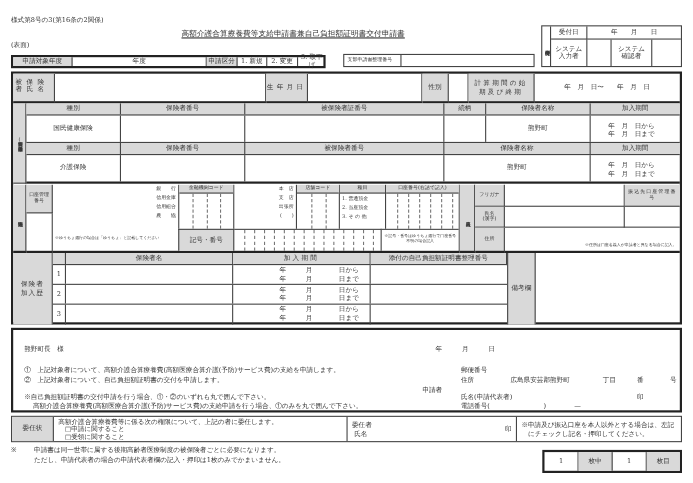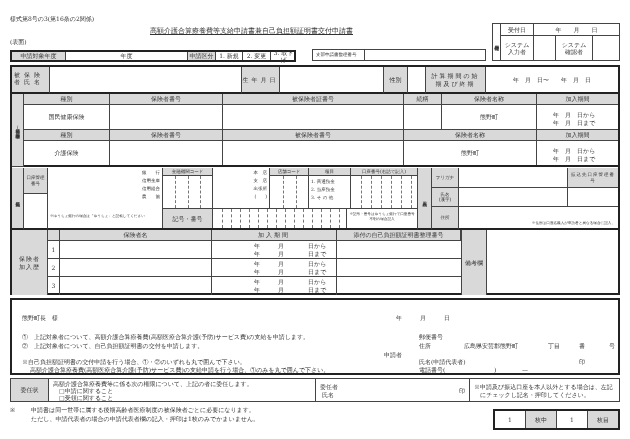--- a/index.html
+++ b/index.html
@@ -9,21 +9,21 @@
   .bx { position: absolute; border: 1px solid #444; }
   .thick { border: 2px solid #222; }
   .gray { background: #d9d9d9; }
   .c { display: flex; align-items: center; justify-content: center; text-align: center; }
   .l { display: flex; align-items: center; padding-left: 3px; }
   .vt { writing-mode: vertical-rl; text-orientation: upright; letter-spacing: 0px; }
   .small { font-size: 4.5px; }
   .t6 { font-size: 6px; }
   .t7 { font-size: 7px; }
   .dash { position: absolute; top: 0; bottom: 0; border-left: 1px dashed #777; width: 0; }
-  .u { text-decoration: underline; }
+  .u { text-decoration: underline; margin-left: 15px; }
   .pre { white-space: pre; }
 </style>
 </head>
 <body>
 
 <div class="abs t6" style="left:10px;top:15px;">様式第8号の3(第16条の2関係)</div>
 <div class="abs t7 u" style="left:150px;top:27px;">高額介護合算療養費等支給申請書兼自己負担額証明書交付申請書</div>
 <div class="abs t6" style="left:10px;top:38px;">(表面)</div>
 
 <div class="bx thick" style="left:10px;top:50px;width:286px;height:12px;">

